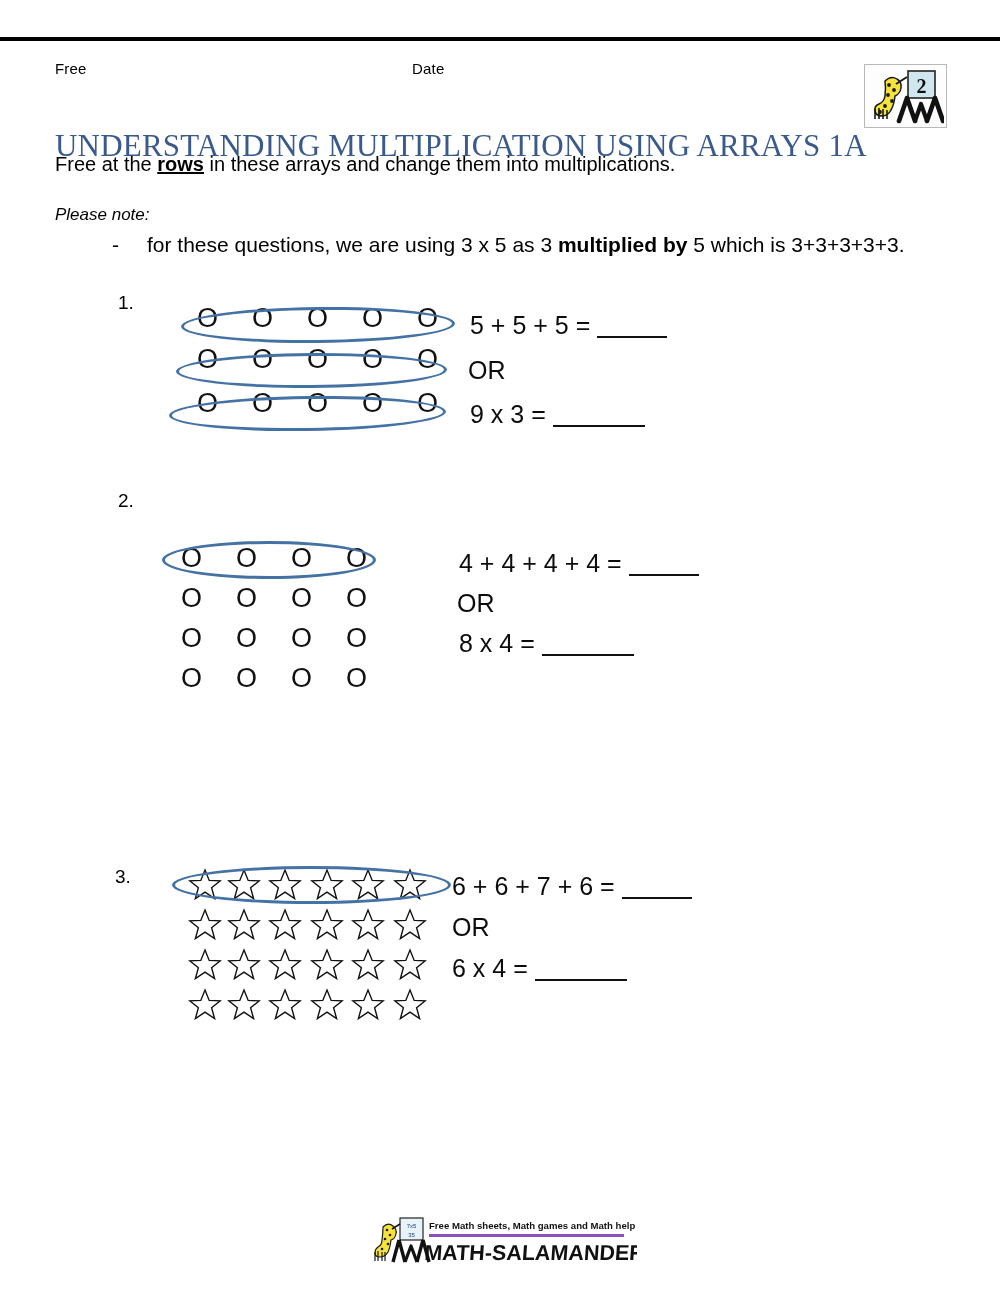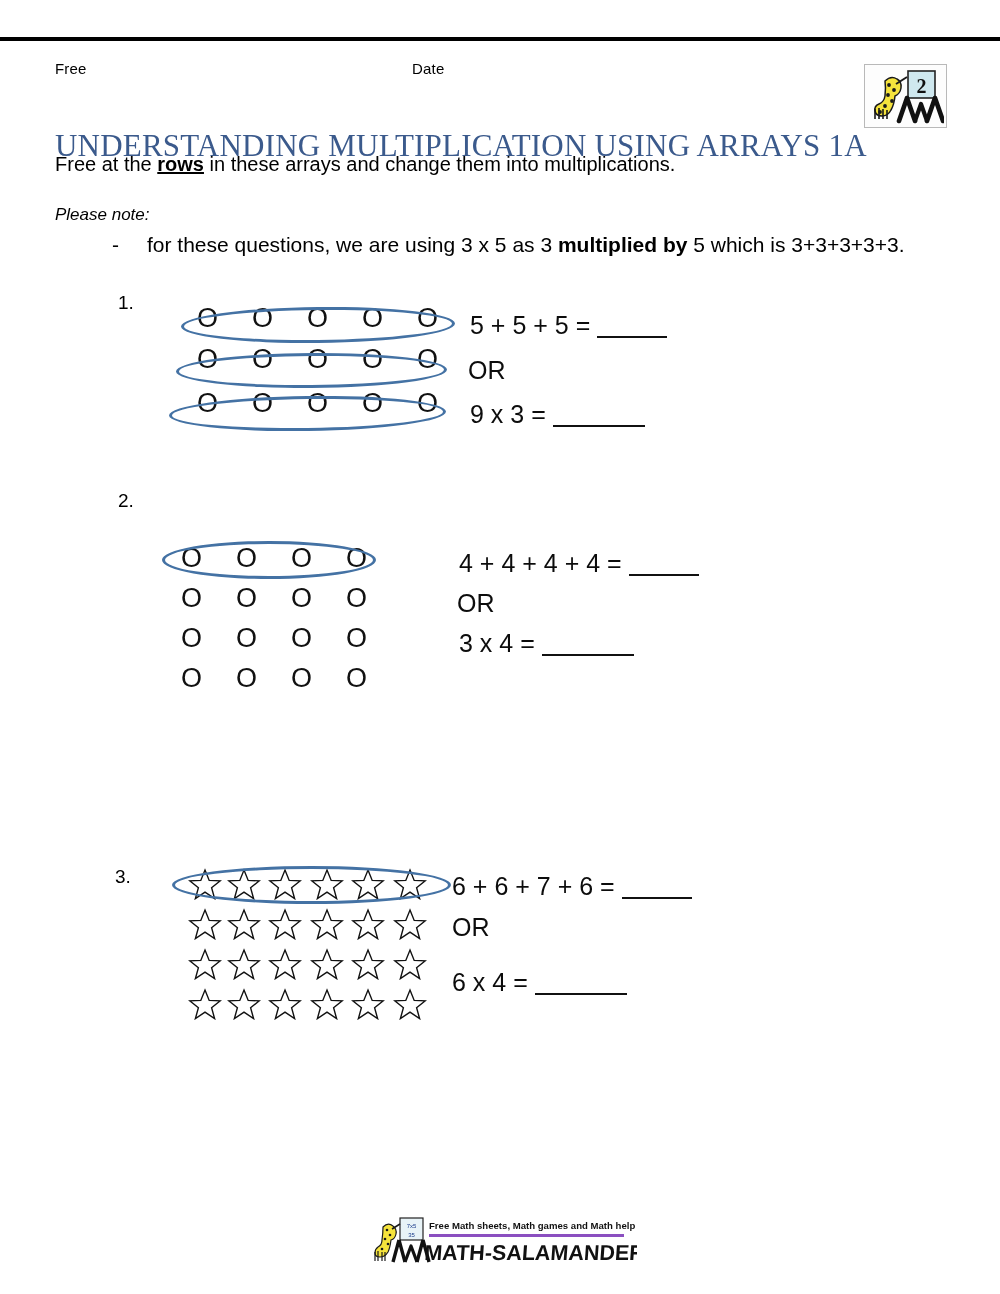--- a/index.html
+++ b/index.html
@@ -252,21 +252,21 @@
     <div class="arow" style="height:40px;">
       <span class="cell glyph-o" style="width:55px;">O</span><span class="cell glyph-o" style="width:55px;">O</span><span class="cell glyph-o" style="width:55px;">O</span><span class="cell glyph-o" style="width:55px;">O</span>
     </div>
   </div>
 
   <div class="lasso" style="left:162px;top:541px;width:214px;height:38px;"></div>
 
   <div class="eqs" style="left:0;top:0;">
     <div class="eq" style="left:459px;top:549px;"><span>4 + 4 + 4 + 4 = </span><span class="blank" style="width:70px;"></span></div>
     <div class="eq" style="left:457px;top:589px;">OR</div>
-    <div class="eq" style="left:459px;top:629px;"><span>3 x 4 = </span><span class="blank" style="width:92px;"></span></div>
+    <div class="eq" style="left:459px;top:629px;"><span>8 x 4 = </span><span class="blank" style="width:92px;"></span></div>
   </div>
 </div>
 
 <div class="q" style="left:0;top:0;">
   <span class="q-num" style="left:115px;top:866px;">3.</span>
 
   <div class="array" style="left:185px;top:868px;">
     <div class="arow" style="height:40px;">
       <span class="cell star" style="width:39px;"><svg width="34" height="32" viewBox="0 0 34 32">
             <polygon points="17,2 21.2,12.4 32.3,12.8 23.6,19.8 26.6,30.6 17,24.2 7.4,30.6 10.4,19.8 1.7,12.8 12.8,12.4" fill="none" stroke="#111" stroke-width="1.4"></polygon>
@@ -327,21 +327,21 @@
             <polygon points="17,2 21.2,12.4 32.3,12.8 23.6,19.8 26.6,30.6 17,24.2 7.4,30.6 10.4,19.8 1.7,12.8 12.8,12.4" fill="none" stroke="#111" stroke-width="1.4"></polygon>
           </svg></span>
     </div>
   </div>
 
   <div class="lasso" style="left:172px;top:866px;width:279px;height:38px;"></div>
 
   <div class="eqs" style="left:0;top:0;">
     <div class="eq" style="left:452px;top:872px;"><span>6 + 6 + 7 + 6 = </span><span class="blank" style="width:70px;"></span></div>
     <div class="eq" style="left:452px;top:913px;">OR</div>
-    <div class="eq" style="left:452px;top:954px;margin-top:14px;"><span>6 x 4 = </span><span class="blank" style="width:92px;"></span></div>
+    <div class="eq" style="left:452px;top:954px;"><span>6 x 4 = </span><span class="blank" style="width:92px;"></span></div>
   </div>
 </div>
 
 <div class="footer">
   <svg width="265" height="52" viewBox="0 0 265 52" xmlns="http://www.w3.org/2000/svg">
 
     <g>
       <rect x="28" y="2" width="23" height="22" fill="#e8f3f7" stroke="#222" stroke-width="1.2"></rect>
       <text x="39.5" y="12" font-family="Liberation Sans, sans-serif" font-size="6" fill="#1b3c8a" text-anchor="middle">7x5</text>
       <text x="39.5" y="21" font-family="Liberation Sans, sans-serif" font-size="6" fill="#1b3c8a" text-anchor="middle">35</text>

